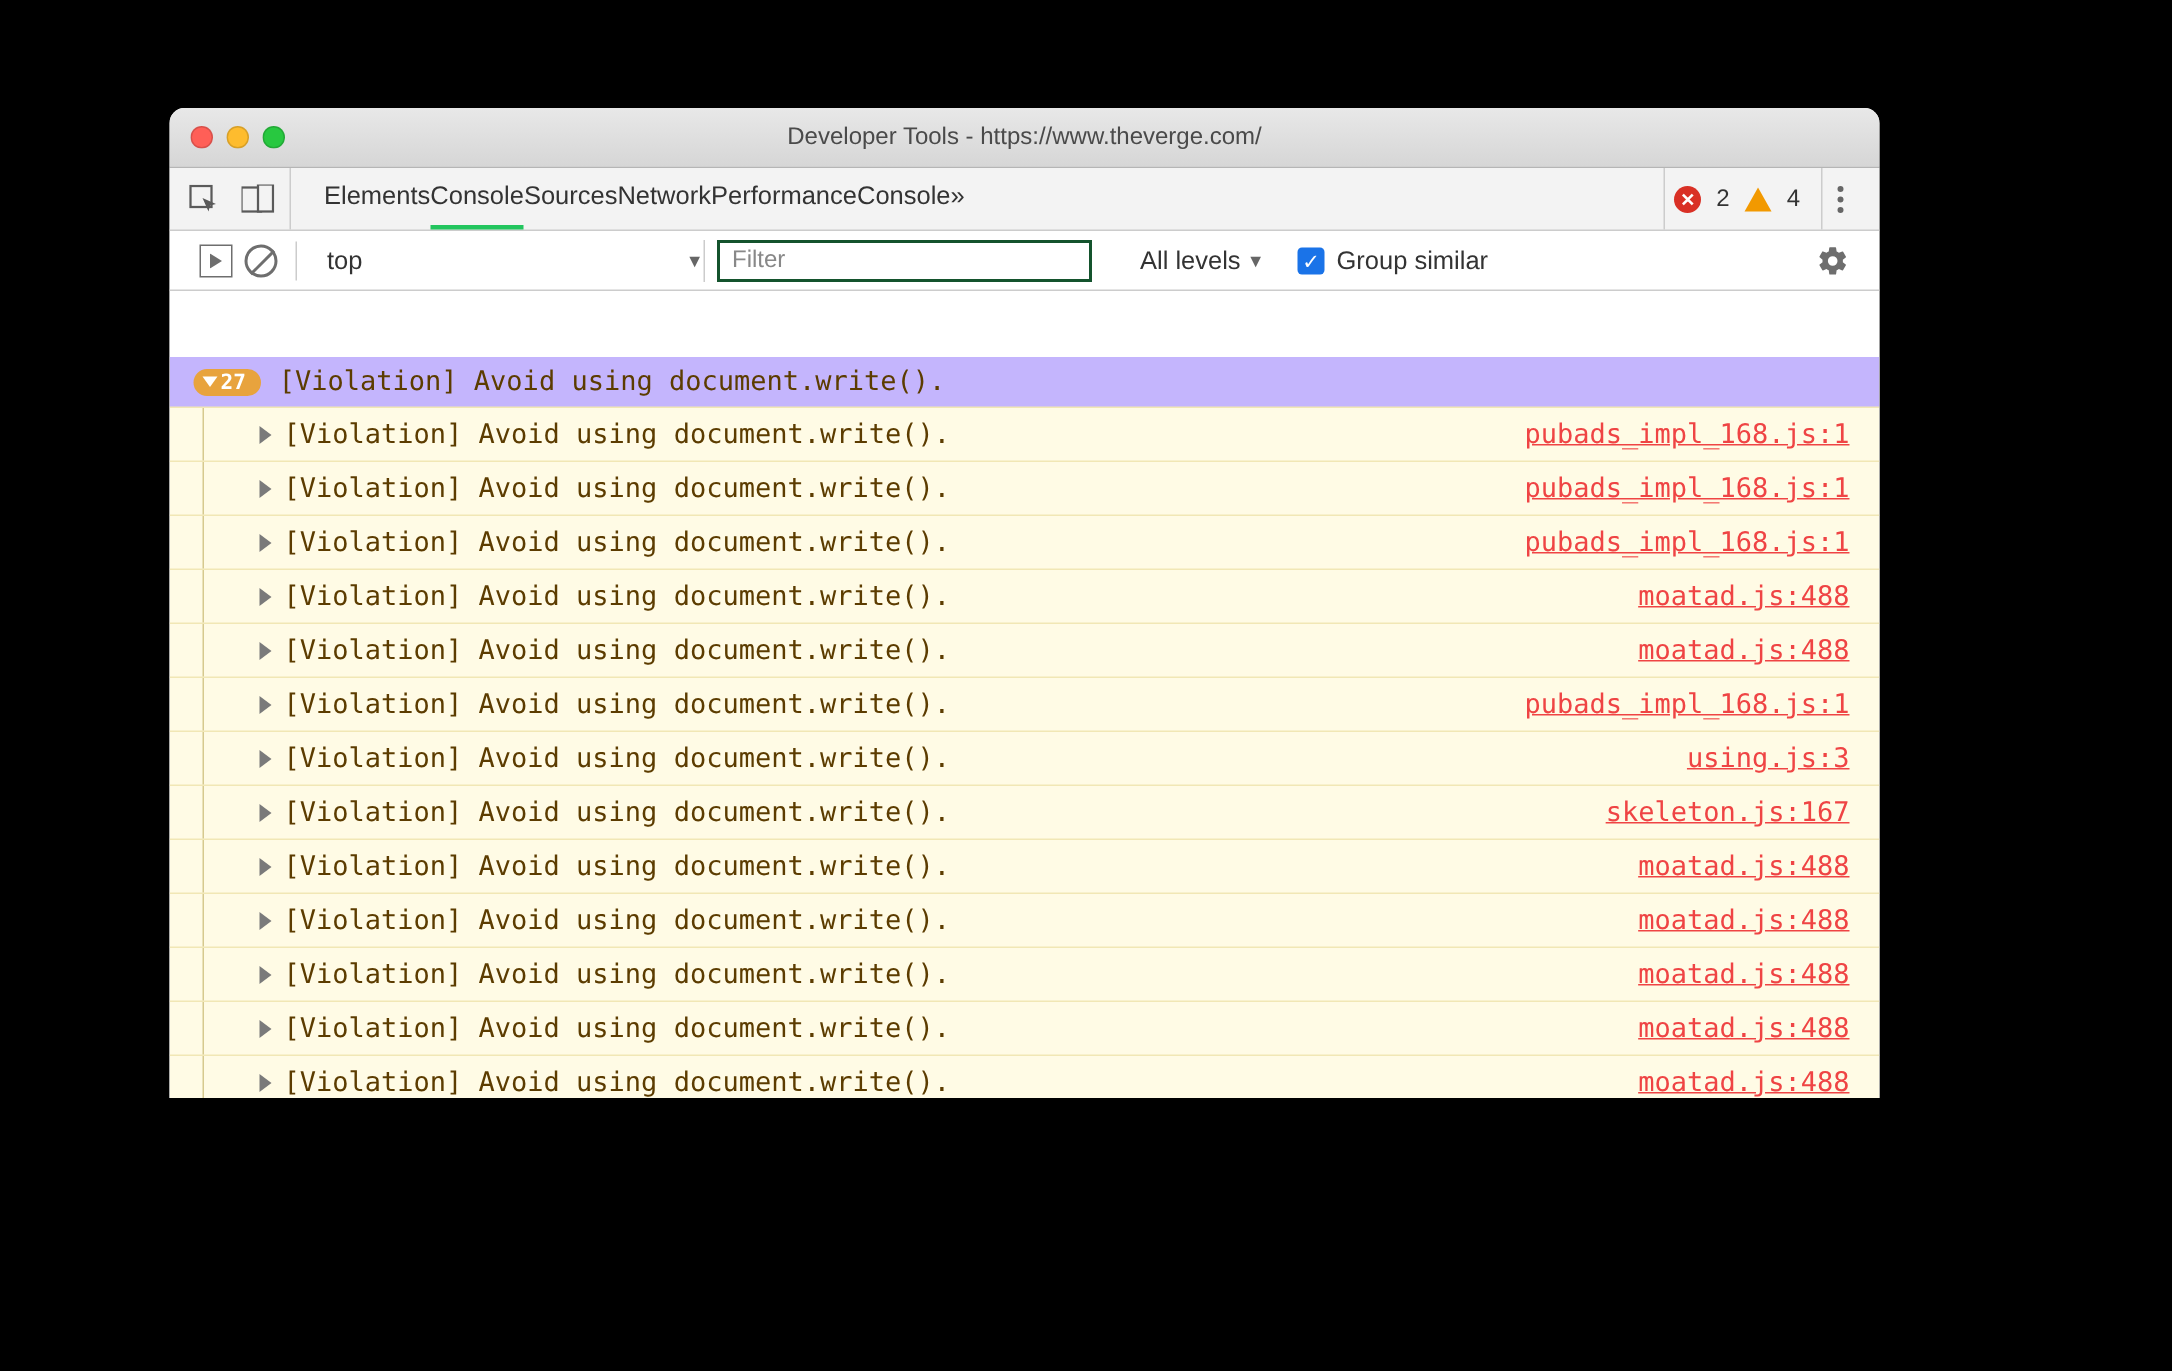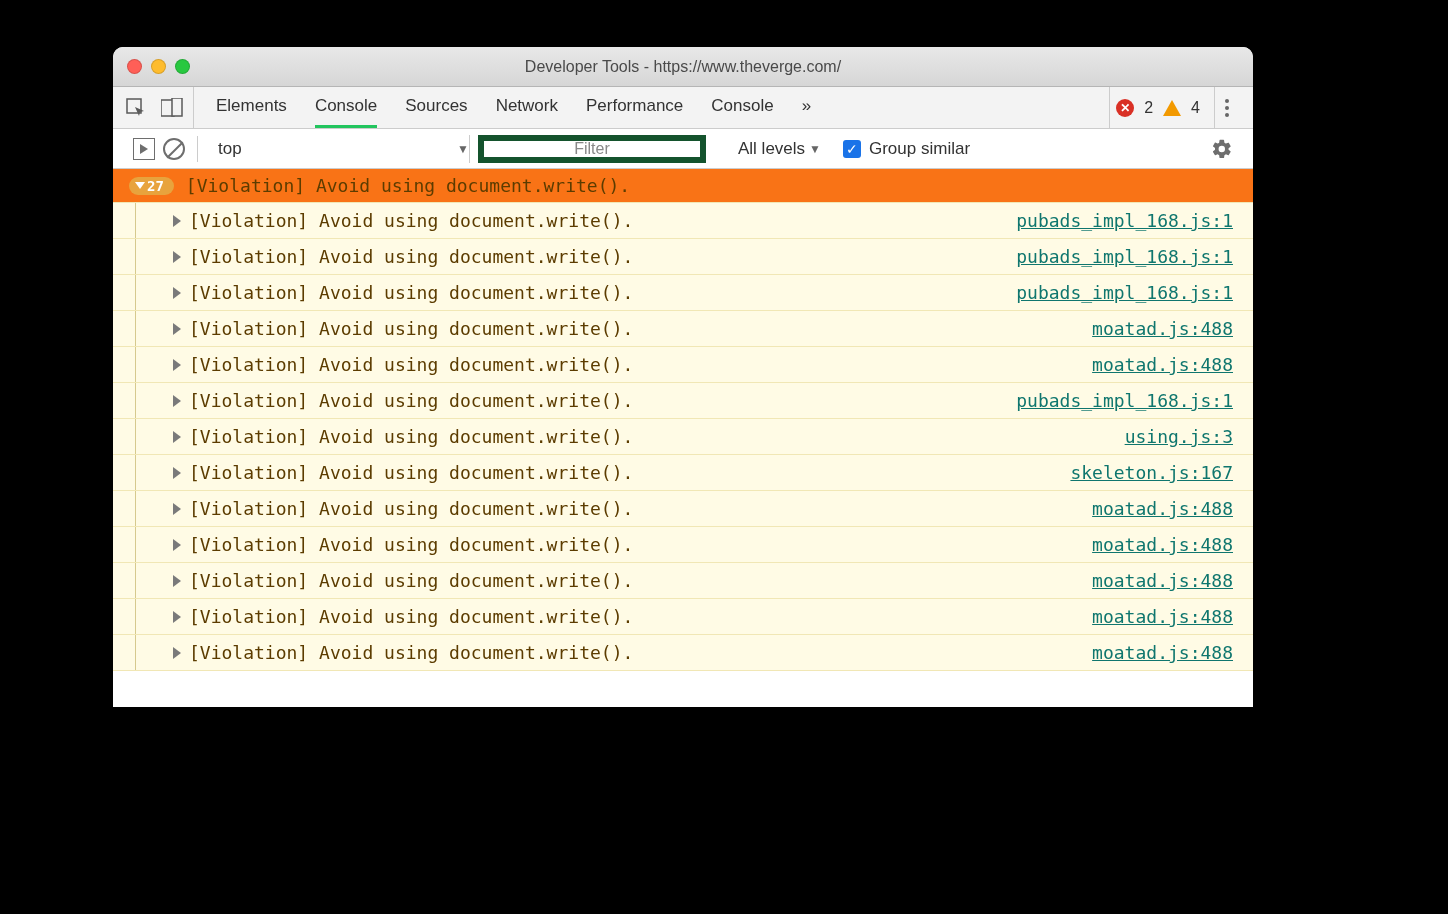--- a/index.html
+++ b/index.html
@@ -6,21 +6,21 @@
   body {
     background: #000;
     font-family: -apple-system, BlinkMacSystemFont, "Segoe UI", Helvetica, Arial, sans-serif;
     width: 1448px;
     height: 914px;
     position: relative;
   }
   .window {
     position: absolute;
     left: 113px;
-    top: 47px;
+    top: 72px;
     width: 1140px;
     height: 660px;
     background: #fff;
     border-radius: 10px 10px 0 0;
     box-shadow: 0 20px 60px rgba(0,0,0,0.5);
     overflow: hidden;
     display: flex;
     flex-direction: column;
   }
   .titlebar {
@@ -57,21 +57,20 @@
     display: flex;
     align-items: center;
     gap: 14px;
     padding: 0 10px 0 4px;
     border-right: 1px solid #ccc;
   }
   .ic { width: 22px; height: 22px; display:flex; align-items:center; justify-content:center; color:#5a5a5a; }
   .tabs {
     display: flex;
     align-items: center;
-    gap: 28px;
     padding-left: 22px;
     flex: 1;
   }
   .tab {
     font-size: 17px;
     color: #333;
     cursor: pointer;
     height: 100%;
     display: flex;
     align-items: center;
@@ -118,36 +117,36 @@
   }
   .no-circle::after {
     content:''; position:absolute; width:2px; height:22px; background:#6e6e6e; transform:rotate(45deg); left:9px; top:-1px;
   }
   .divider-v { width:1px; height:26px; background:#ccc; margin:0 4px; }
   .ctx-select {
     font-size:17px; color:#333; padding:2px 0 2px 8px; width:260px; display:flex; align-items:center; justify-content:space-between;
     border-right:1px solid #ccc; height:28px;
   }
   .filter-input {
-    width: 228px; height:28px; border:6px solid #14532d; font-size:16px; padding:0 8px; color:#333;text-align:center;
+    width: 250px; height:28px; border:2px solid #14532d; font-size:16px; padding:0 8px; color:#333;
   }
   .filter-input::placeholder { color:#888; }
   .levels { font-size:17px; color:#333; display:flex; align-items:center; gap:4px; margin-left:24px; }
   .cb-wrap { display:flex; align-items:center; gap:8px; font-size:17px; color:#333; margin-left:14px; }
   .cb {
     width:18px; height:18px; background:#1a73e8; border-radius:3px; display:flex; align-items:center; justify-content:center; color:#fff; font-size:14px;
   }
   .gear { margin-left:auto; color:#6e6e6e; }
   .console-body {
     flex:1; overflow:hidden; background:#fff;
     font-family: Menlo, Consolas, monospace;
   }
   .group-header {
-    height:34px; background:#f97316; border-bottom:1px solid #f1e7b5;
-    display:flex; align-items:center; padding-left:16px; gap:12px;
+    height:34px; background:#c4b5fd; border-bottom:1px solid #f1e7b5;
+    display:flex; align-items:center; padding-left:16px; gap:12px;margin-top:44px;
   }
   .pill {
     background:#e8a33d; color:#fff; border-radius:12px; font-size:14px; font-weight:bold;
     padding:1px 10px 1px 6px; display:flex; align-items:center; gap:2px;
   }
   .pill-tri {
     width:0; height:0; border-left:5px solid transparent; border-right:5px solid transparent; border-top:7px solid #fff;
   }
   .group-msg { color:#5c3c00; font-size:18px; }
   .row {
@@ -156,21 +155,21 @@
     font-size:18px; position:relative;
   }
   .row::before {
     content:''; position:absolute; left:22px; top:0; bottom:0; width:1px; background:#d6c98e;
   }
   .disclosure {
     width:0; height:0; border-top:6px solid transparent; border-bottom:6px solid transparent; border-left:8px solid #7a7a7a;
     margin-right:8px; flex-shrink:0;
   }
   .row-msg { color:#5c3c00; flex:1; }
-  .row-src { color:#0f766e; text-decoration: underline; cursor:pointer; }
+  .row-src { color:#ef4444; text-decoration: underline; cursor:pointer; }
   .chev { font-size:12px; color:#666; }
 </style>
 </head>
 <body>
 
 <div class="window">
 
   <div class="titlebar">
     <div class="traffic-lights">
       <div class="tl red"></div>

